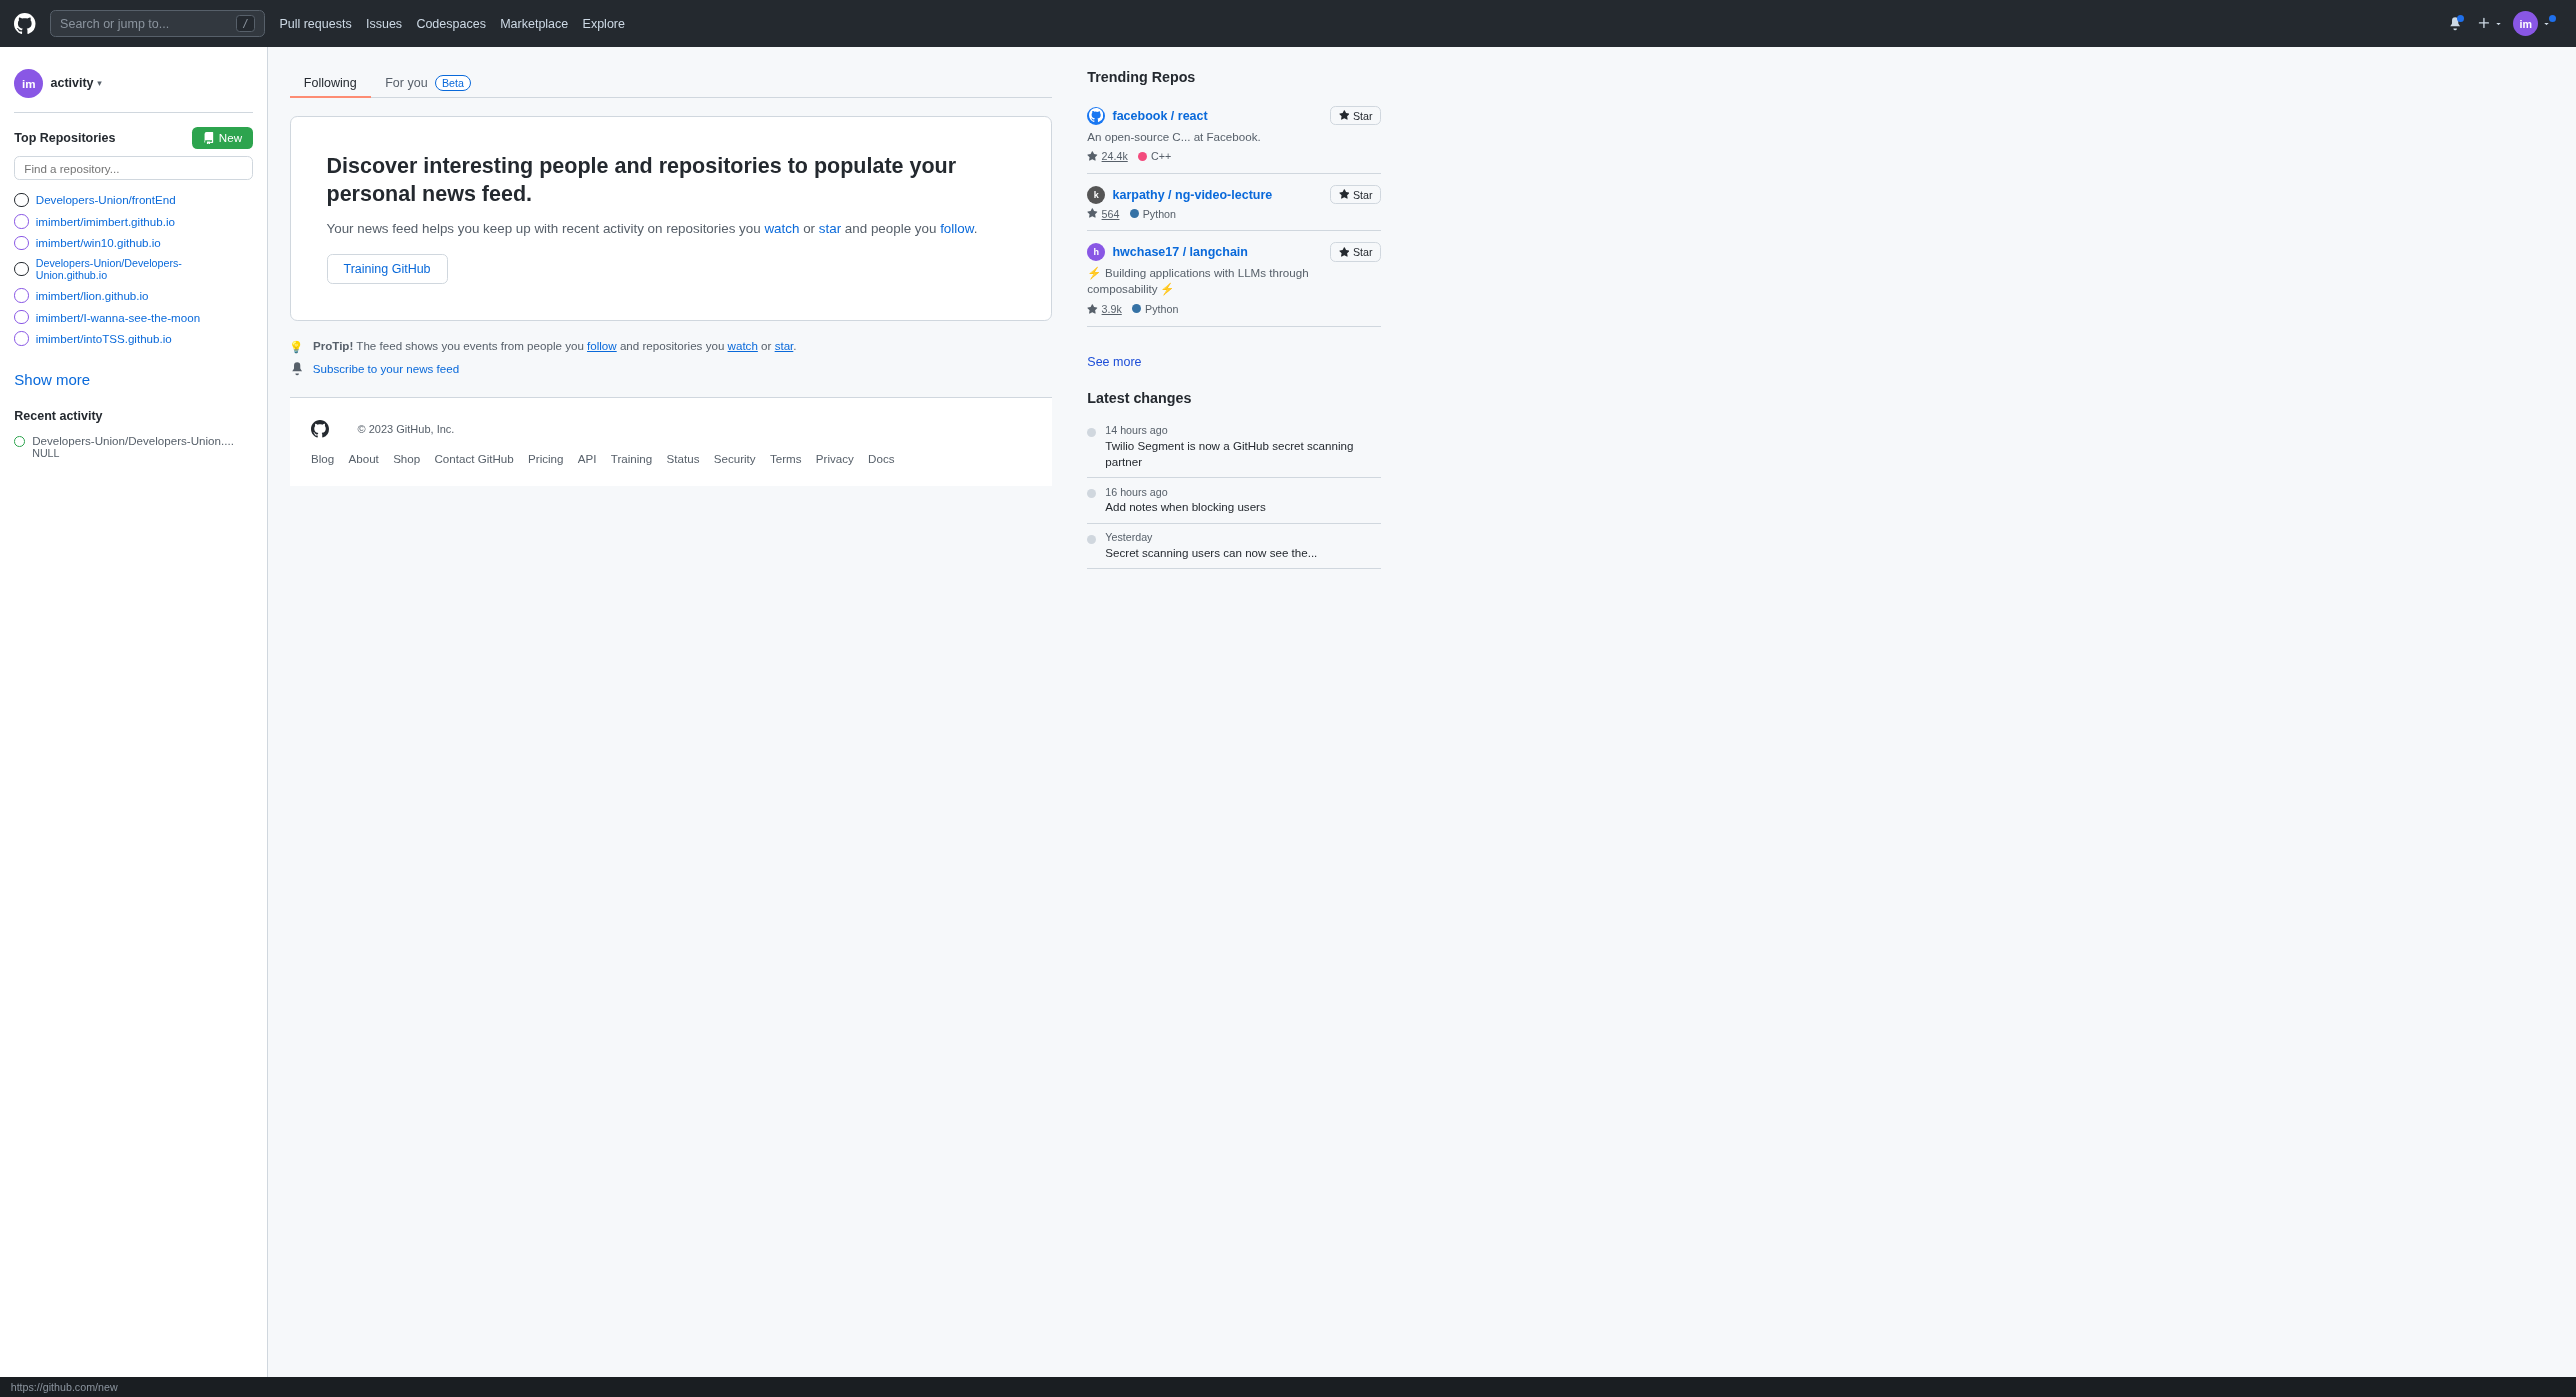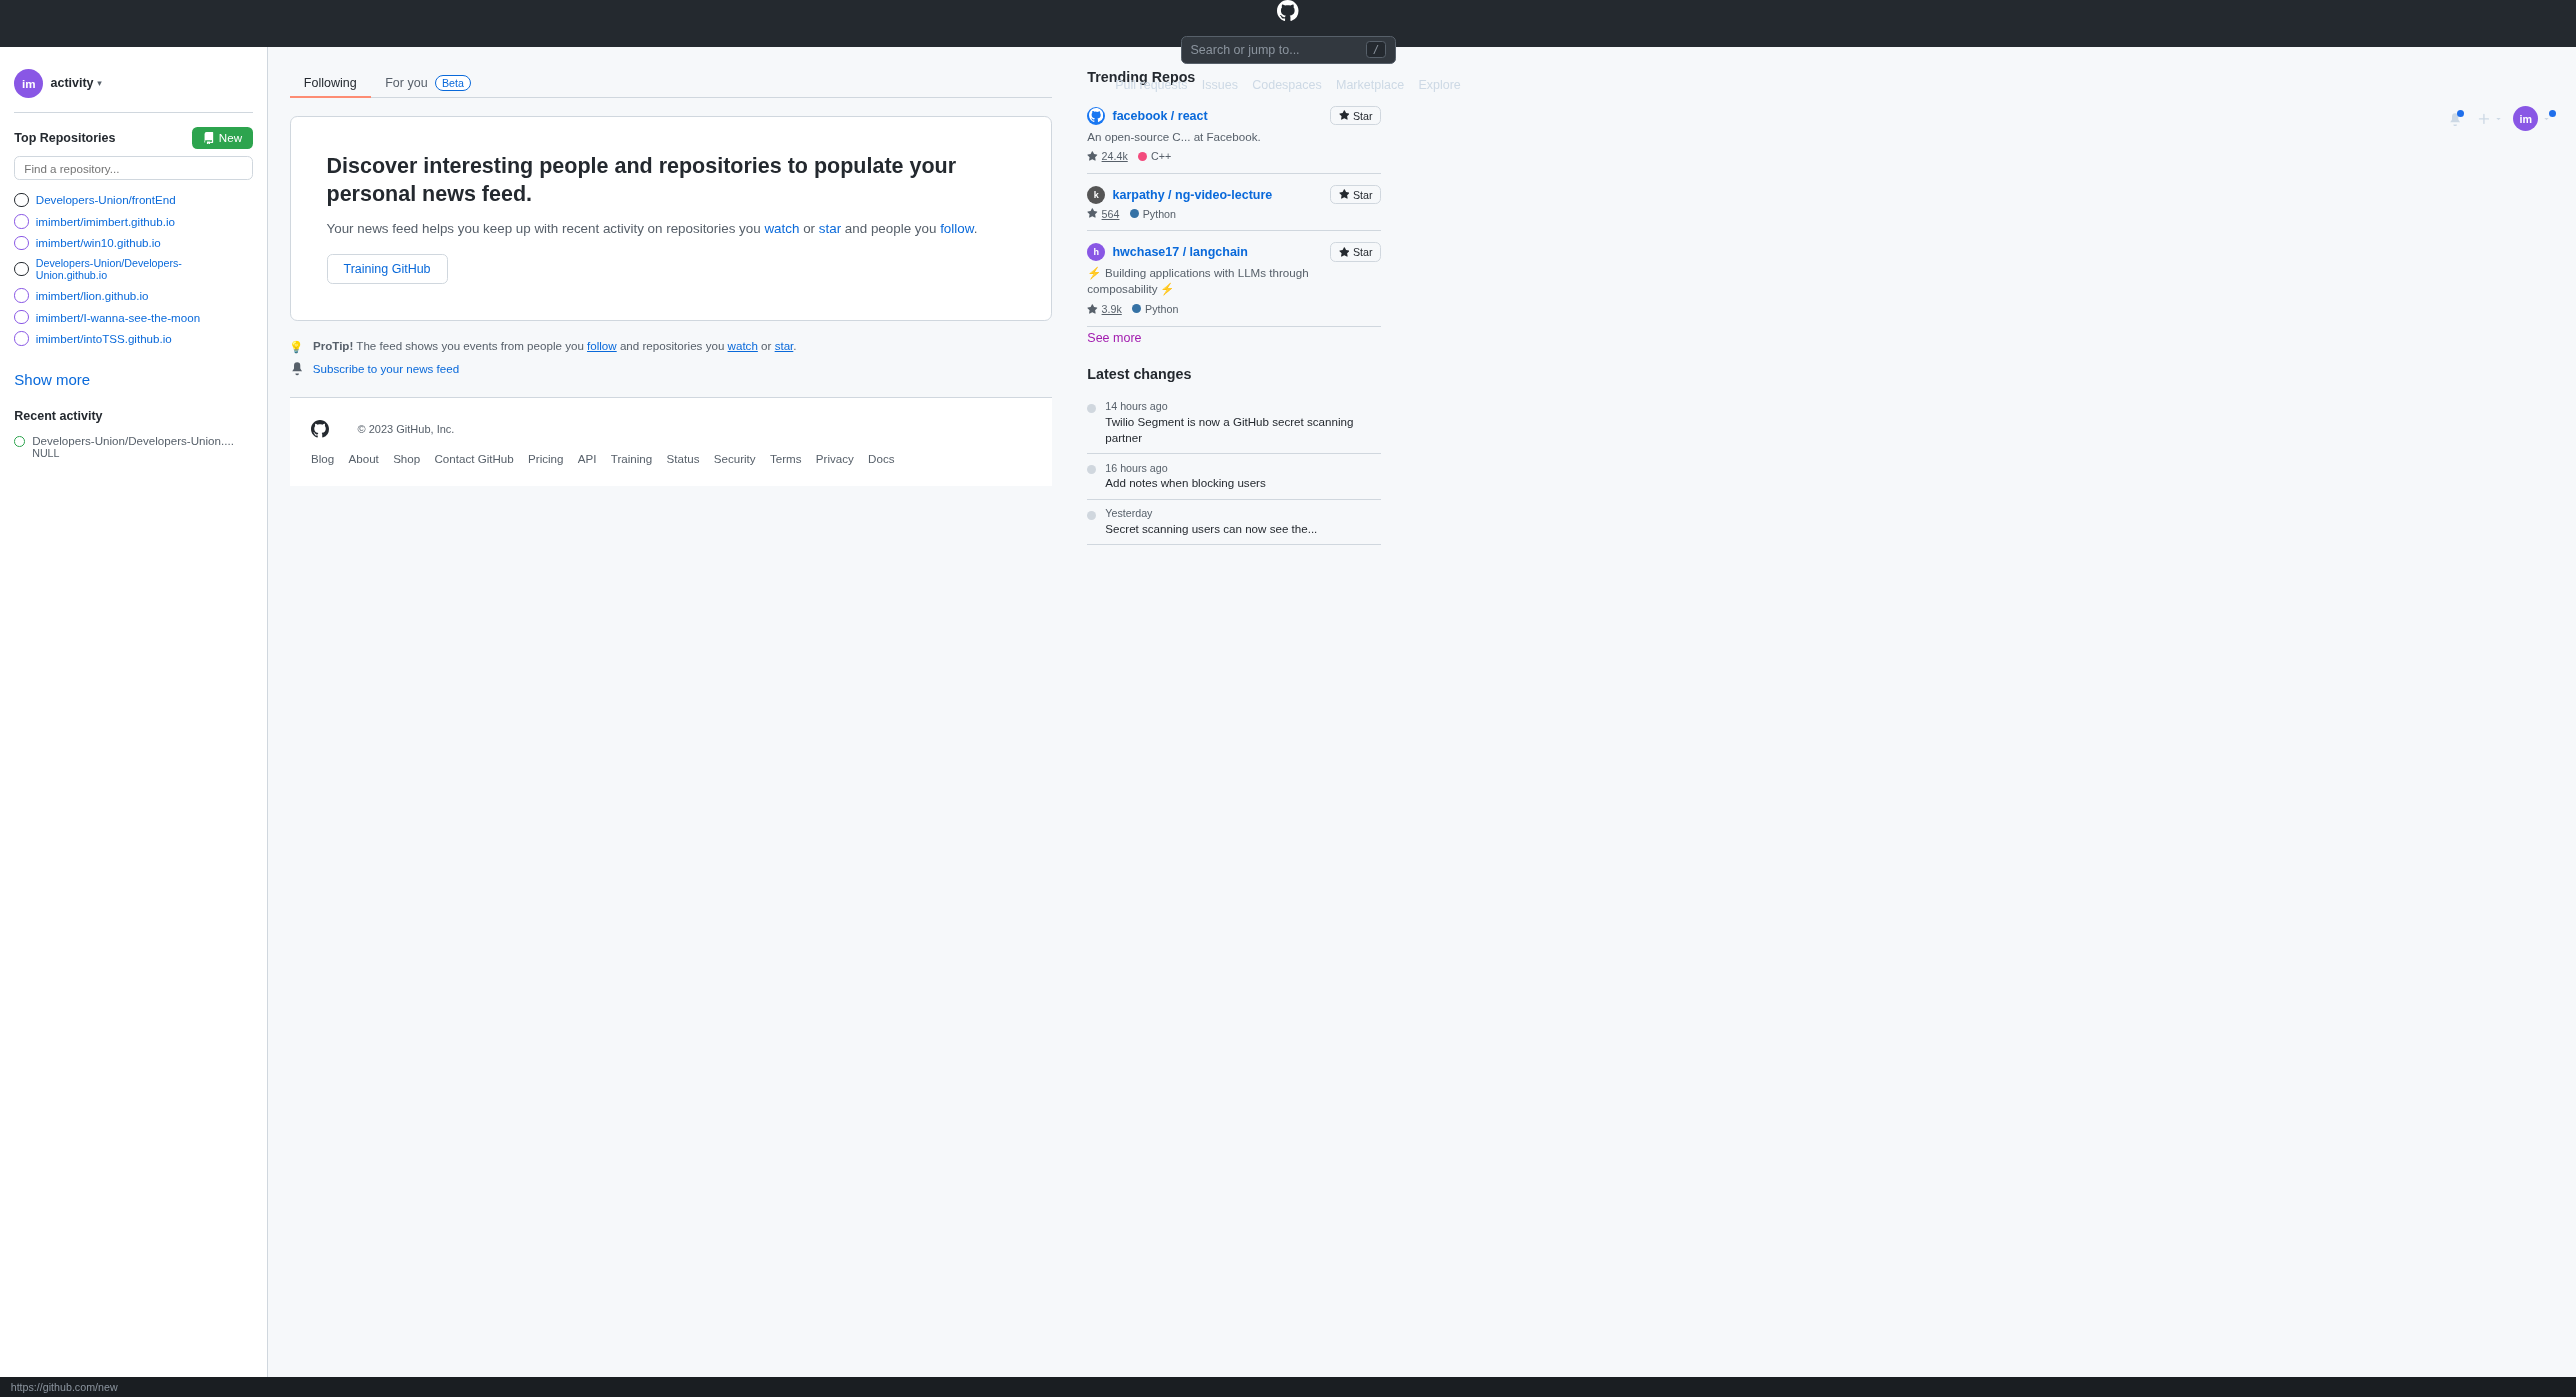--- a/index.html
+++ b/index.html
@@ -1,19 +1,19 @@
 <!DOCTYPE html>
 <html style="font-size:14.3px"><head>
   <meta charset="utf-8">
   <style>
     * { box-sizing: border-box; margin: 0; padding: 0; }
     body { font-family: -apple-system, BlinkMacSystemFont, "Segoe UI", Helvetica, Arial, sans-serif; font-size: 12.5px; background: #f6f8fa; color: #24292f; }
 
     
-    .header { background: #24292f; display: flex; align-items: center; padding: 0 14.3px; height: 47px; gap: 14.3px; position: relative; z-index: 100; flex-direction: column; }
+    .header { background: #24292f; display: flex; align-items: center; padding: 0 14.3px; height: 47px; gap: 14.3px; position: relative; z-index: 100; }
     .header-logo { color: white; flex-shrink: 0; }
     .header-logo svg { display: block; }
     .header-search { display: flex; align-items: center; background: #32383f; border: 0.9px solid #57606a; border-radius: 5.4px; padding: 4.5px 9px; color: #8b949e; font-size: 12.5px; width: 215px; gap: 7.2px; cursor: text; }
     .header-search span { flex:1; color: #8b949e; }
     .header-search kbd { background: #24292f; border: 0.9px solid #57606a; border-radius: 3.6px; padding: 0.9px 5.4px; font-size: 10.7px; color: #8b949e; }
     .header-nav { display: flex; gap: 14.3px; }
     .header-nav a { color: #cdd9e5; font-size: 12.5px; font-weight: 500; text-decoration: none; white-space: nowrap; }
     .header-right { margin-left: auto; display: flex; align-items: center; gap: 7.2px; }
     .header-icon-btn { background: none; border: none; cursor: pointer; color: #cdd9e5; padding: 3.6px; display: flex; align-items: center; justify-content: center; border-radius: 3.6px; position: relative; }
     .notif-dot { width: 7.2px; height: 7.2px; background: #1f6feb; border-radius: 50%; position: absolute; top: 1.8px; right: 1.8px; }
@@ -81,21 +81,21 @@
     .trending-item:last-child { border-bottom: none; }
     .trending-header { display: flex; align-items: center; gap: 7.2px; margin-bottom: 3.6px; }
     .trending-repo-link { font-size: 12.5px; color: #0969da; text-decoration: none; font-weight: 600; }
     .trending-desc { font-size: 11.6px; color: #57606a; margin-bottom: 5.4px; line-height: 1.4; }
     .trending-meta { display: flex; align-items: center; gap: 10.7px; font-size: 10.7px; color: #57606a; }
     .star-btn { background: none; border: 0.9px solid #d0d7de; border-radius: 5.4px; padding: 2.7px 7.2px; font-size: 10.7px; cursor: pointer; color: #24292f; display: flex; align-items: center; gap: 3.6px; }
     .lang-dot { width: 9px; height: 9px; border-radius: 50%; display: inline-block; flex-shrink: 0; }
     .lang-dot.cpp { background: #f34b7d; }
     .lang-dot.python { background: #3572a5; }
     .star-count { display: flex; align-items: center; gap: 3.6px; font-size: 10.7px; color: #57606a; text-decoration: underline; }
-    .see-more { color: #a21caf; font-size: 12.5px; text-decoration: none; display: inline-block; margin-top: 4px; }
+    .see-more { color: #1d4ed8; font-size: 12.5px; text-decoration: none; display: inline-block; margin-top: 28px; }
 
     .latest-changes { margin-top: 21.5px; }
     .change-item { display: flex; gap: 9px; padding: 7.2px 0; border-bottom: 0.9px solid #d0d7de; }
     .change-dot { width: 9px; height: 9px; border-radius: 50%; background: #d0d7de; flex-shrink: 0; margin-top: 3.6px; }
     .change-time { font-size: 10.7px; color: #57606a; margin-bottom: 1.8px; }
     .change-text { font-size: 11.6px; color: #24292f; line-height: 1.4; }
 
     .trending-avatar { width: 18px; height: 18px; border-radius: 50%; flex-shrink: 0; display: flex; align-items: center; justify-content: center; font-size: 9px; font-weight: 600; color: white; }
     .trending-avatar.fb { background: #1877f2; }
     .trending-avatar.kp { background: #444; }

